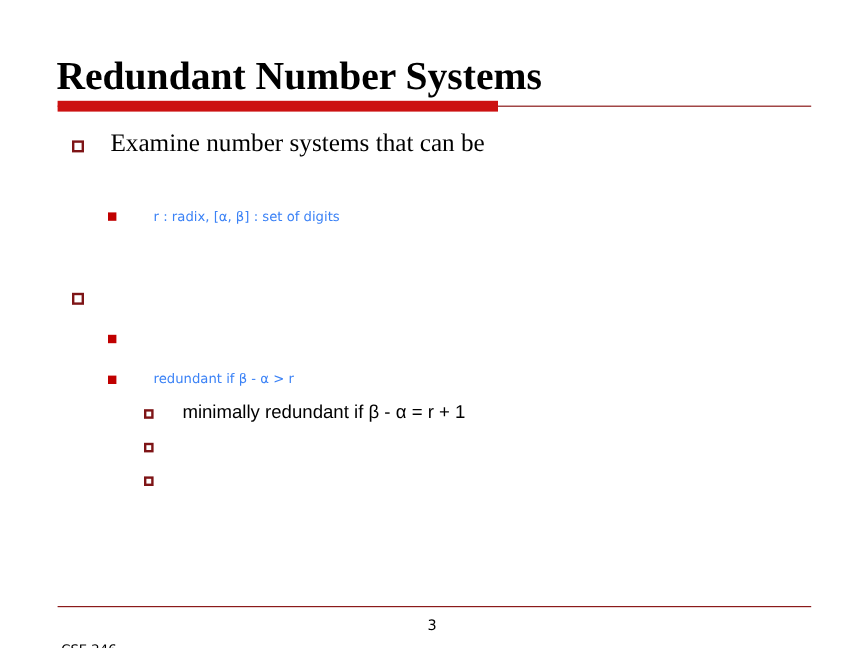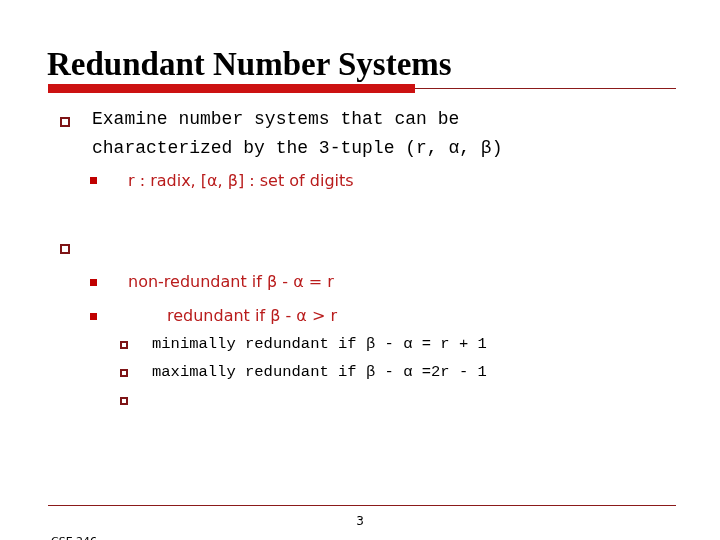--- a/index.html
+++ b/index.html
@@ -75,35 +75,35 @@
     border: 2px solid #7e1416;
     background: transparent;
     box-sizing: border-box;
   }
   .bul-solid {
     position: absolute;
     background: #c00000;
   }
 
   .lvl1 {
-    font-size: 18px;
+    font-size: 21px;
     line-height: 29px;
-    font-family: Liberation Mono, monospace;
+    font-family: Liberation Serif, serif;
     color: #000000;
   }
   .lvl2 {
-    font-size: 16px;
+    font-size: 11px;
     line-height: 24px;
     font-family: "DejaVu Sans", sans-serif;
-    color: #b91c1c;
+    color: #3b82f6;
   }
   .lvl3 {
     font-size: 15.5px;
     line-height: 22px;
-    font-family: Liberation Mono, monospace;
+    font-family: Liberation Sans, sans-serif;
     color: #000000;
   }
 
   
   .footer-rule {
     position: absolute;
     left: 48px;
     top: 505px;
     width: 628px;
     height: 1px;
@@ -135,38 +135,35 @@
 
   <div class="title">Redundant Number Systems</div>
 
   <div class="title-rule-thin"></div>
   <div class="title-rule-thick"></div>
 
   <div class="body">
 
     <div class="bul-hollow" style="left:60px; top:117px; width:10px; height:10px;"></div>
     <div class="line lvl1" style="left:92px; top:105px;">Examine number systems that can be</div>
-    <div class="line lvl1" style="left:92px; top:134px;">characterized by the 3-tuple (r, α, β)</div>
 
     <div class="bul-solid" style="left:90px; top:177px; width:7px; height:7px;"></div>
     <div class="line lvl2" style="left:128px; top:169px;">r : radix, [α, β] : set of digits</div>
 
     <div class="bul-hollow" style="left:60px; top:244px; width:10px; height:10px;"></div>
 
     <div class="bul-solid" style="left:90px; top:279px; width:7px; height:7px;"></div>
-    <div class="line lvl2" style="left:128px; top:270px;">non-redundant if β - α = r</div>
 
     <div class="bul-solid" style="left:90px; top:313px; width:7px; height:7px;"></div>
-    <div class="line lvl2" style="left:128px; top:304px;margin-left:39px;">redundant if β - α &gt; r</div>
+    <div class="line lvl2" style="left:128px; top:304px;">redundant if β - α &gt; r</div>
 
     <div class="bul-hollow" style="left:120px; top:341px; width:8px; height:8px;"></div>
     <div class="line lvl3" style="left:152px; top:333px;">minimally redundant if β - α = r + 1</div>
 
     <div class="bul-hollow" style="left:120px; top:369px; width:8px; height:8px;"></div>
-    <div class="line lvl3" style="left:152px; top:361px;">maximally redundant if β - α =2r - 1</div>
 
     <div class="bul-hollow" style="left:120px; top:397px; width:8px; height:8px;"></div>
 
   </div>
 
   <div class="footer-rule"></div>
   <div class="footer-left">CSE 246</div>
   <div class="footer-center">3</div>
 
 </div>

